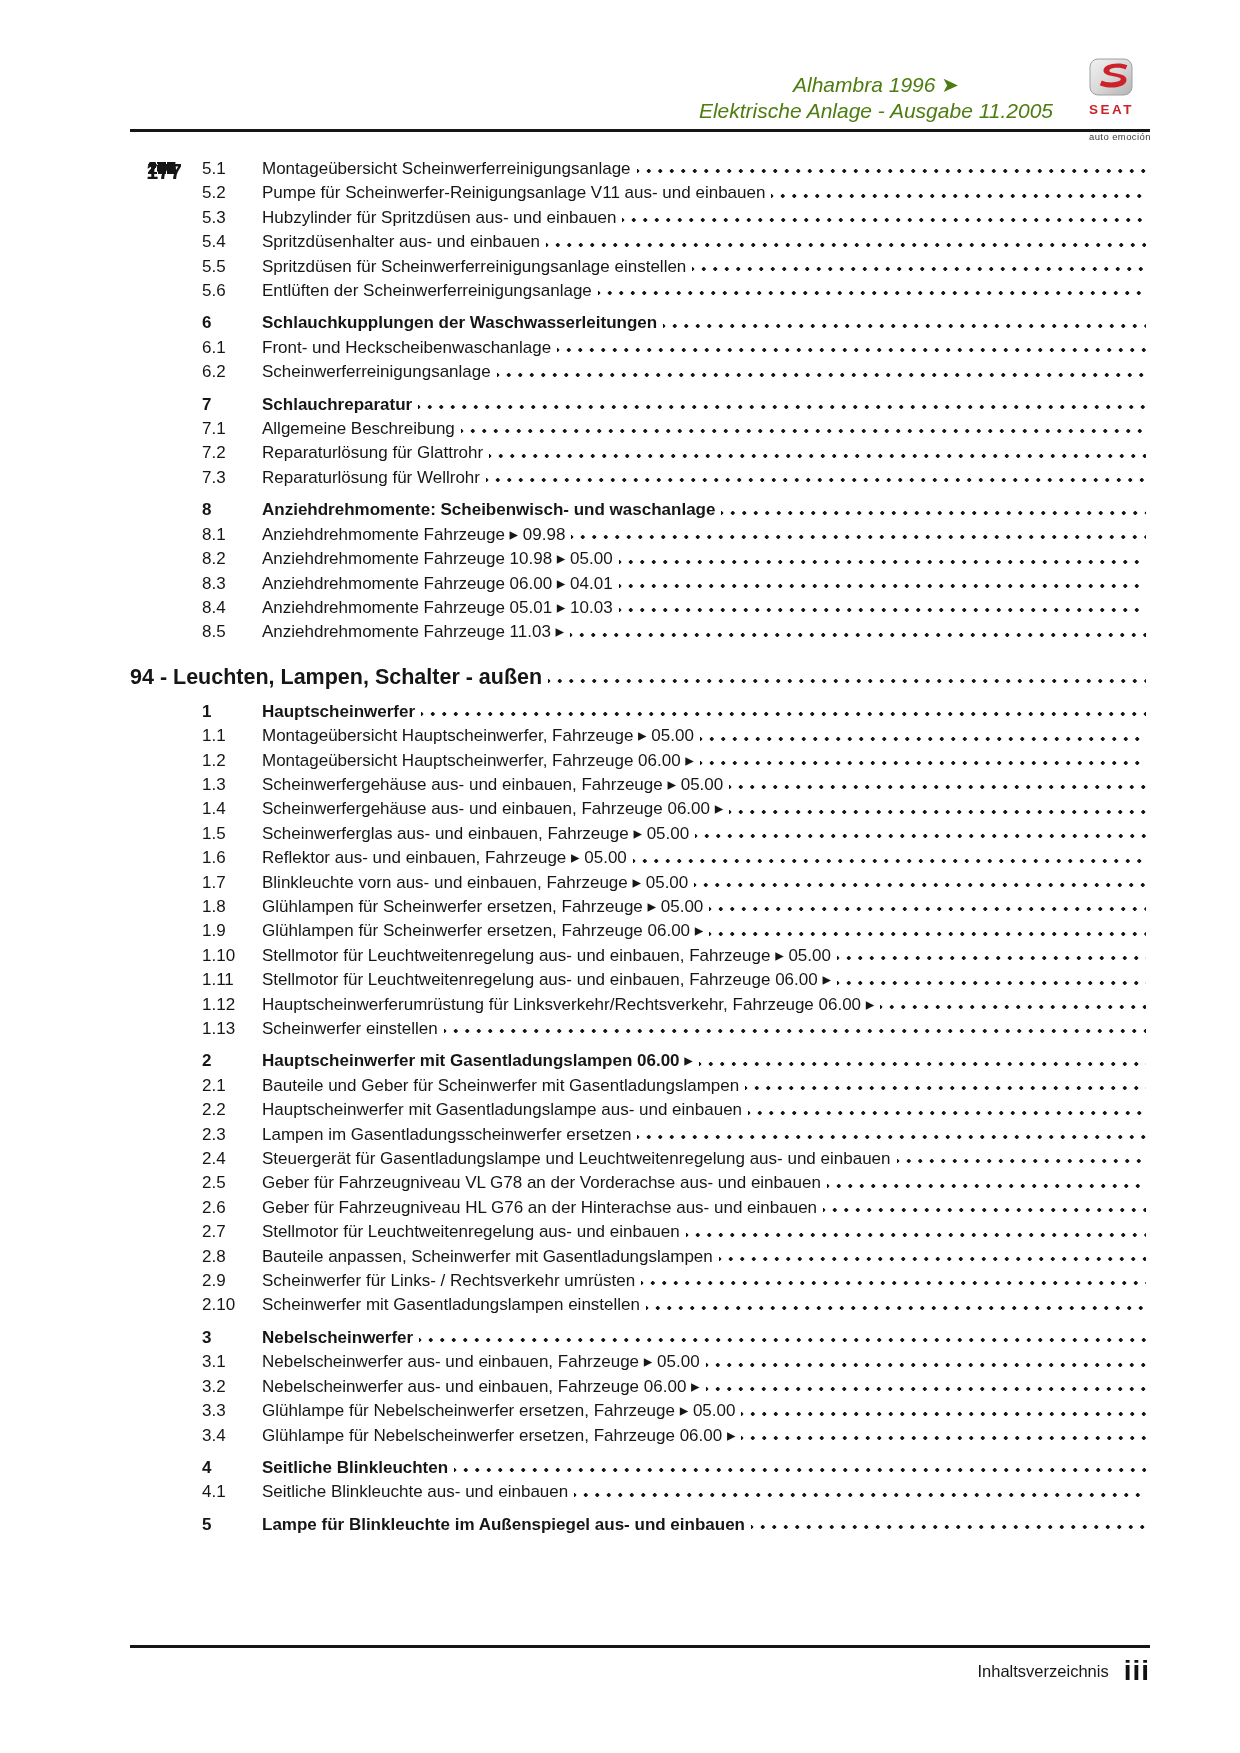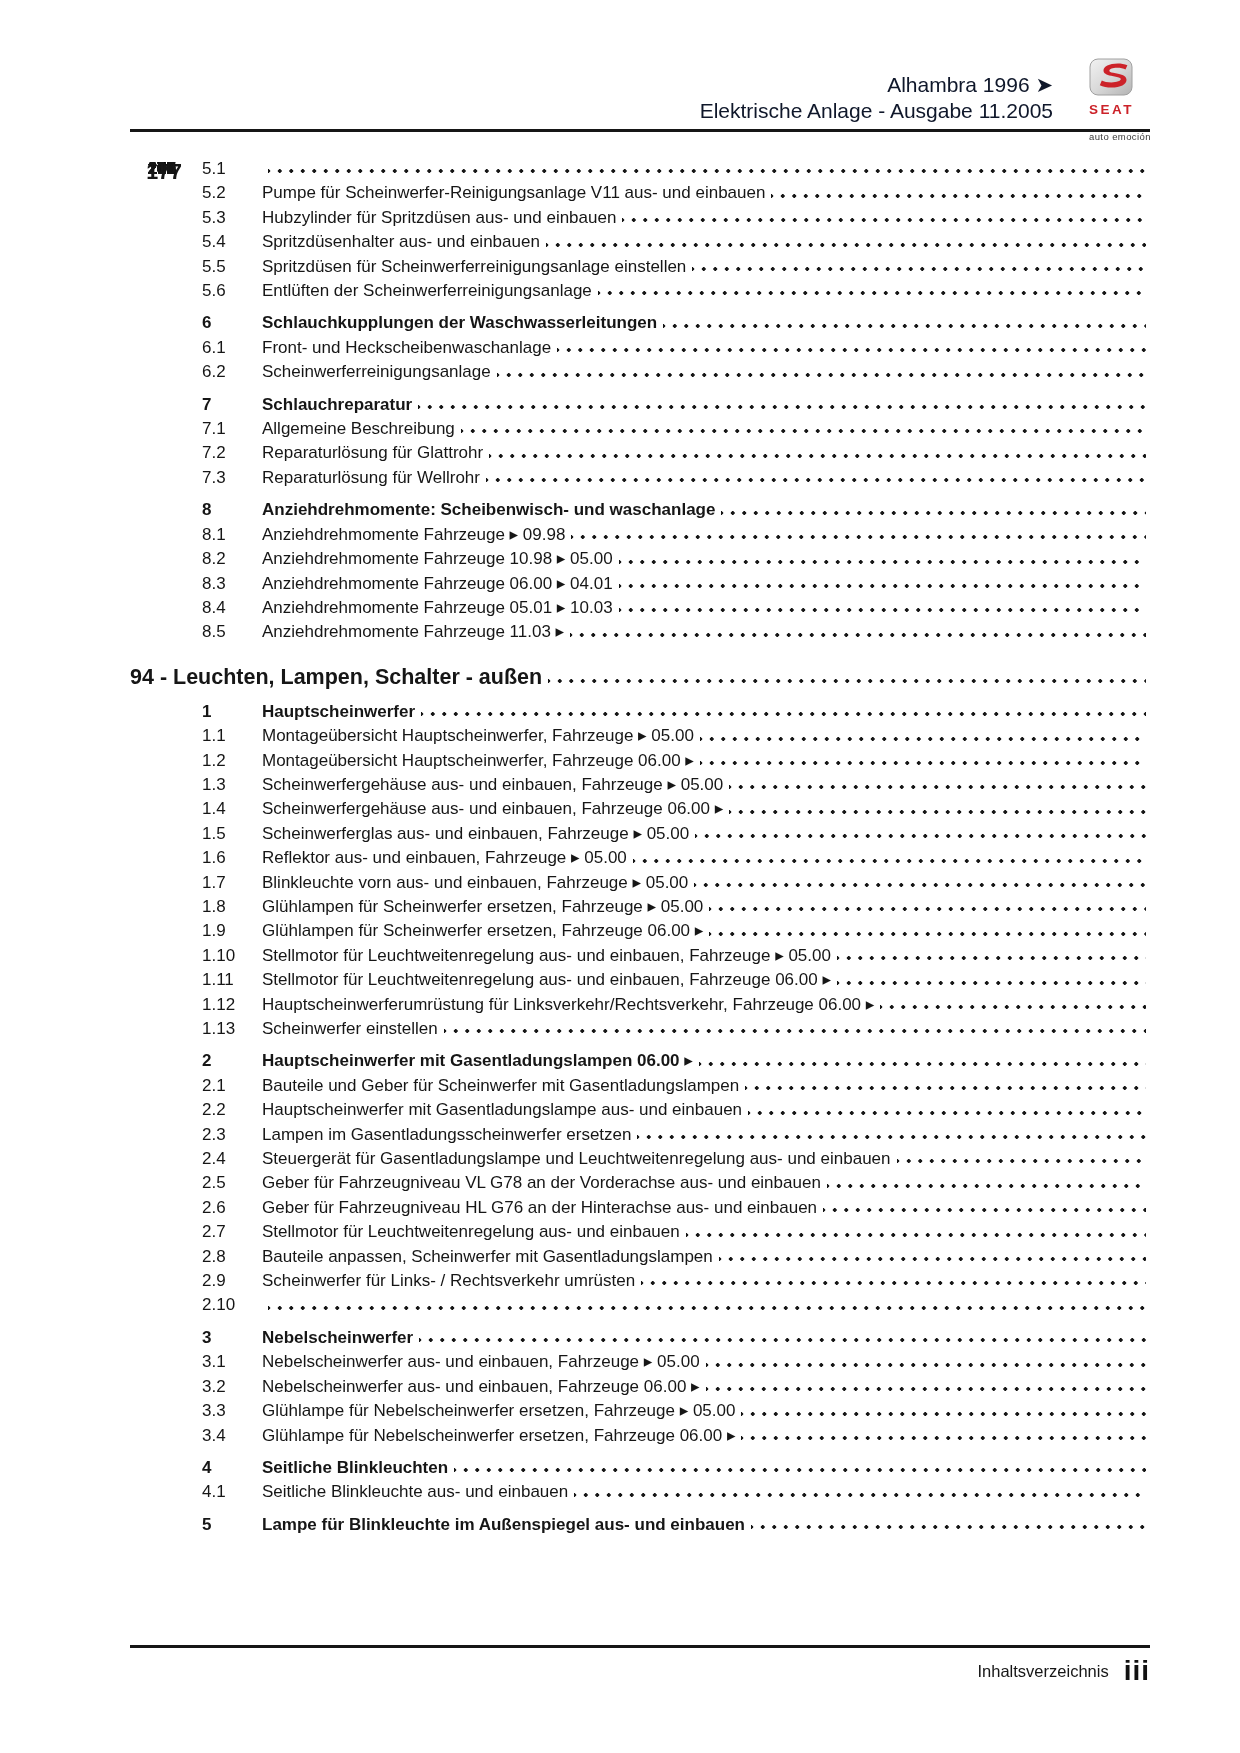--- a/index.html
+++ b/index.html
@@ -9,22 +9,22 @@
     font-family: "Liberation Sans", "DejaVu Sans", sans-serif;
     color: #111;
     position: relative;
     overflow: hidden;
   }
   .page { position: absolute; inset: 0; }
 
   
   .header-text {
     position: absolute; top: 72px; right: 187px;
-    text-align: right; font-size: 21px; line-height: 26px;
-    color: #0f172a; white-space: nowrap;
+    text-align: center; font-size: 21px; line-height: 26px;
+    color: #4d7c0f; white-space: nowrap; font-style: italic;
   }
   .rule-top {
     position: absolute; left: 130px; right: 90px; top: 129px;
     height: 3px; background: #161616;
   }
   .logo {
     position: absolute; left: 1089px; top: 58px; width: 62px;
     display: flex; flex-direction: column; align-items: flex-start;
   }
   .logo-brand {
@@ -99,20 +99,21 @@
     </span>
     <span class="logo-brand">SEAT</span>
     <span class="logo-tagline">auto emoción</span>
   </div>
 
   <div class="rule-top"></div>
 
   <div class="toc" id="toc">
       <div class="row item">
         <span class="num">5.1</span>
+        <span class="title">Montageübersicht Scheinwerferreinigungsanlage</span>
         <span class="dots"></span>
         <span class="page">164</span>
       </div>
       <div class="row item">
         <span class="num">5.2</span>
         <span class="title">Pumpe für Scheinwerfer-Reinigungsanlage V11 aus- und einbauen</span>
         <span class="dots"></span>
         <span class="page">166</span>
       </div>
       <div class="row item">
@@ -361,20 +362,21 @@
         <span class="page">202</span>
       </div>
       <div class="row item">
         <span class="num">2.9</span>
         <span class="title">Scheinwerfer für Links- / Rechtsverkehr umrüsten</span>
         <span class="dots"></span>
         <span class="page">203</span>
       </div>
       <div class="row item">
         <span class="num">2.10</span>
+        <span class="title">Scheinwerfer mit Gasentladungslampen einstellen</span>
         <span class="dots"></span>
         <span class="page">205</span>
       </div>
       <div class="row section">
         <span class="num">3</span>
         <span class="title">Nebelscheinwerfer</span>
         <span class="dots"></span>
         <span class="page">206</span>
       </div>
       <div class="row item">

